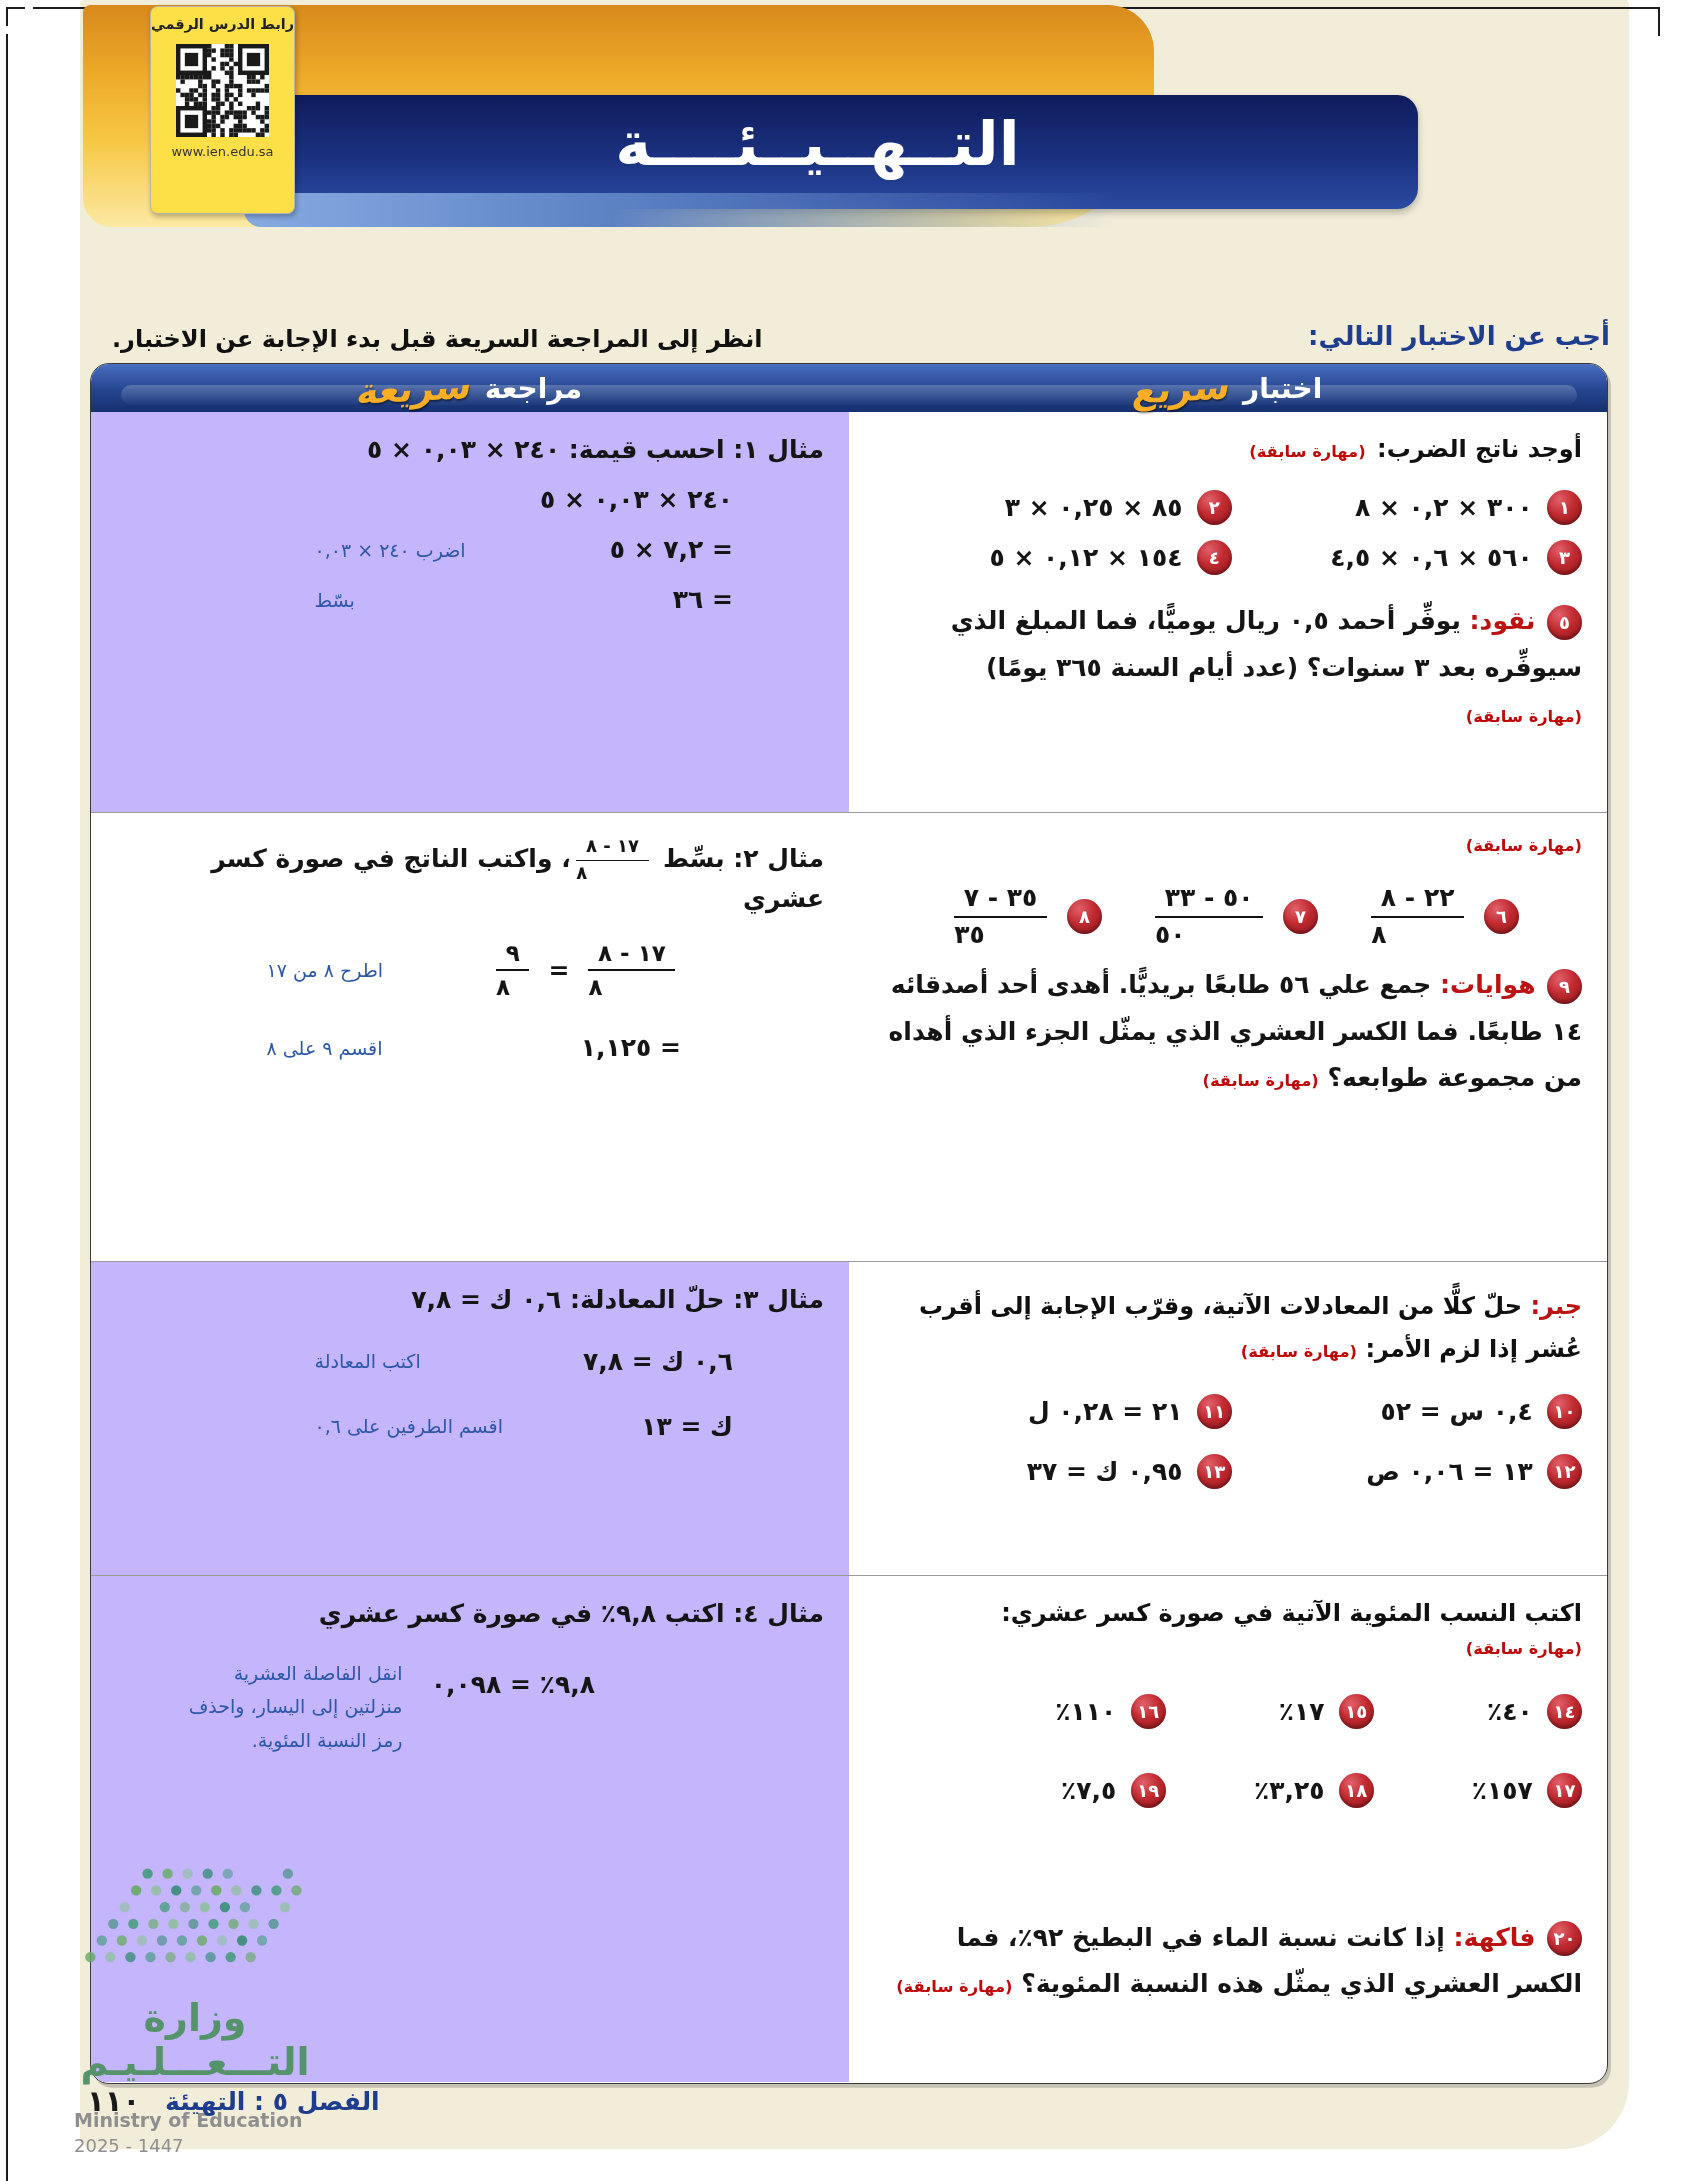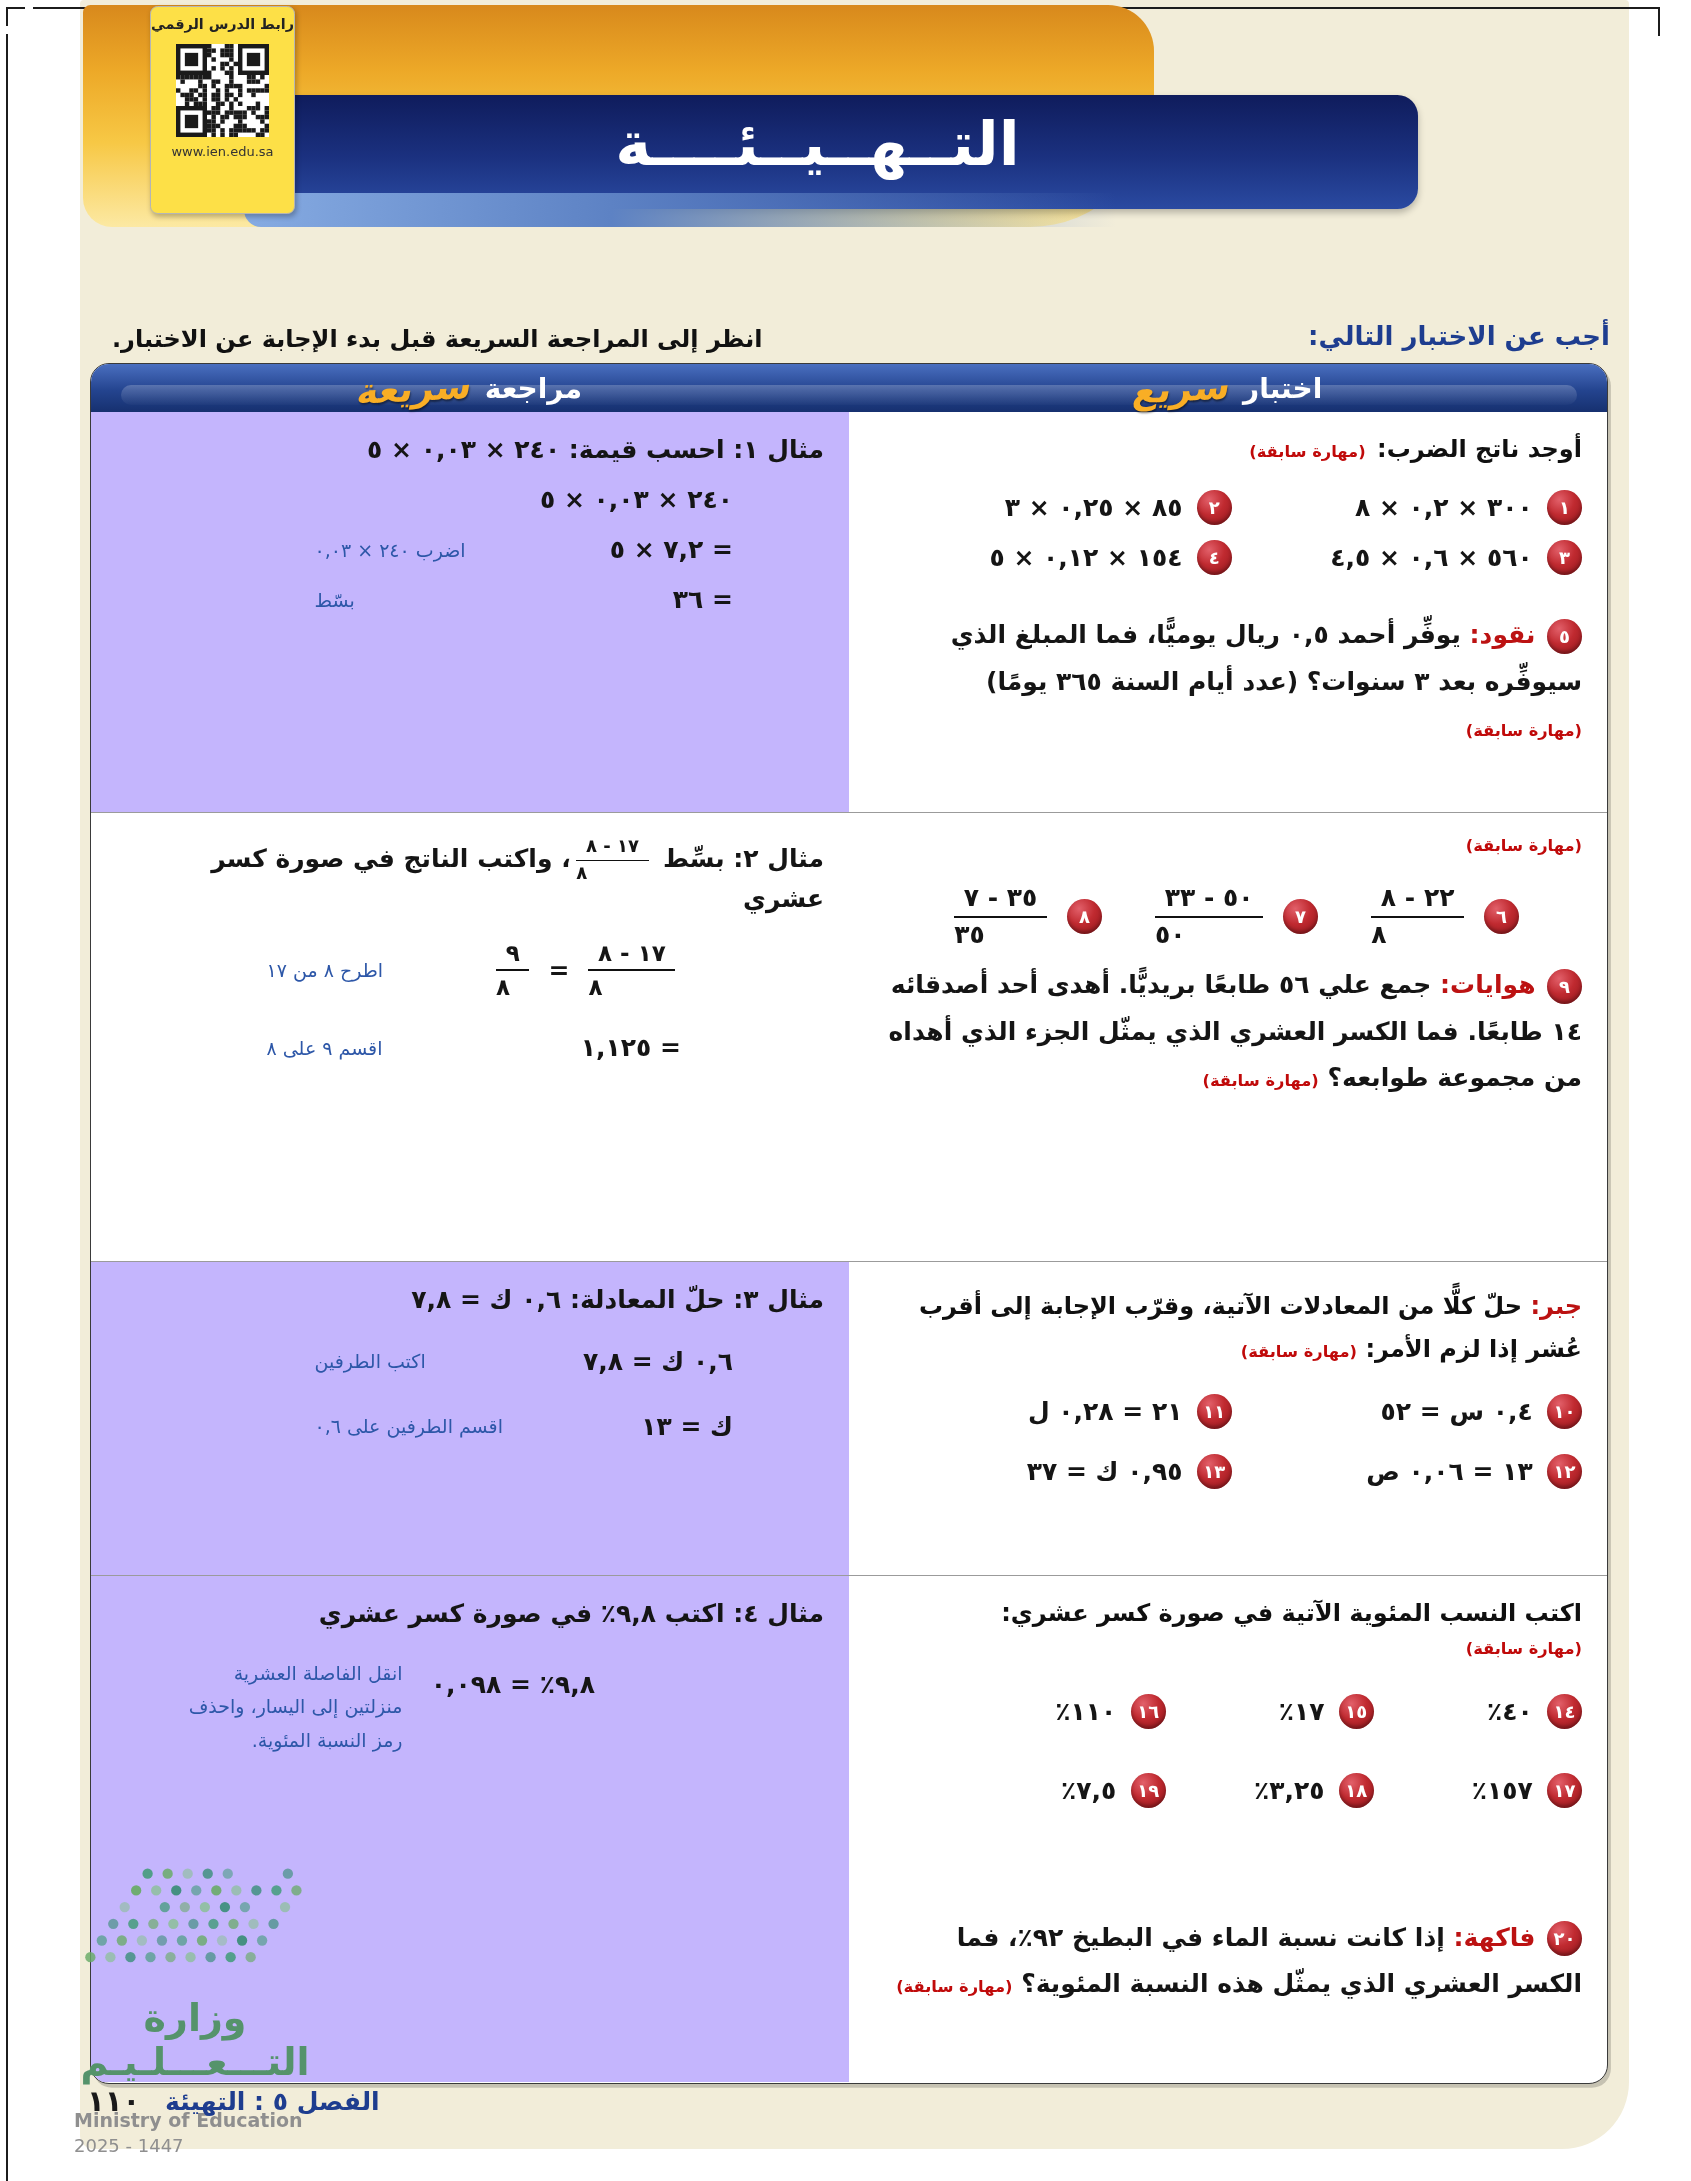--- a/index.html
+++ b/index.html
@@ -308,21 +308,21 @@
           </div>
           <div class="qitem">
             <span class="badge">٣</span>
             <span class="expr">٥٦٠ × ٠,٦ × ٤,٥</span>
           </div>
           <div class="qitem">
             <span class="badge">٤</span>
             <span class="expr">١٥٤ × ٠,١٢ × ٥</span>
           </div>
         </div>
-        <p class="word" style="margin:37px 0 0;">
+        <p class="word" style="margin:23px 0 0;">
           <span class="badge">٥</span><span class="kw">نقود:</span>
           <span>يوفِّر أحمد ٠,٥ ريال يوميًّا، فما المبلغ الذي سيوفِّره بعد ٣ سنوات؟ (عدد أيام السنة ٣٦٥ يومًا)</span>
           <span class="skill">(مهارة سابقة)</span>
         </p>
       </section>
 
       <section class="cell bg-blue">
         <div class="ex-title">
           <span class="ex-name">مثال ١:</span>
           <span>احسب قيمة: ٢٤٠ × ٠,٠٣ × ٥</span>
@@ -430,21 +430,21 @@
         </div>
       </section>
 
       <section class="cell hline bg-blue">
         <div class="ex-title">
           <span class="ex-name">مثال ٣:</span>
           <span>حلّ المعادلة: ٠,٦ ك = ٧,٨</span>
         </div>
         <div class="wline" style="margin-top:32.5px;">
           <div class="wmath">٠,٦ ك = ٧,٨</div>
-          <div class="wnote">اكتب الطرفين</div>
+          <div class="wnote">اكتب المعادلة</div>
         </div>
         <div class="wline" style="margin-top:36px;">
           <div class="wmath">ك = ١٣</div>
           <div class="wnote">اقسم الطرفين على ٠,٦</div>
         </div>
       </section>
 
       <section class="cell hline">
         <div class="prompt-line">
           <span class="prompt">اكتب النسب المئوية الآتية في صورة كسر عشري:</span>

